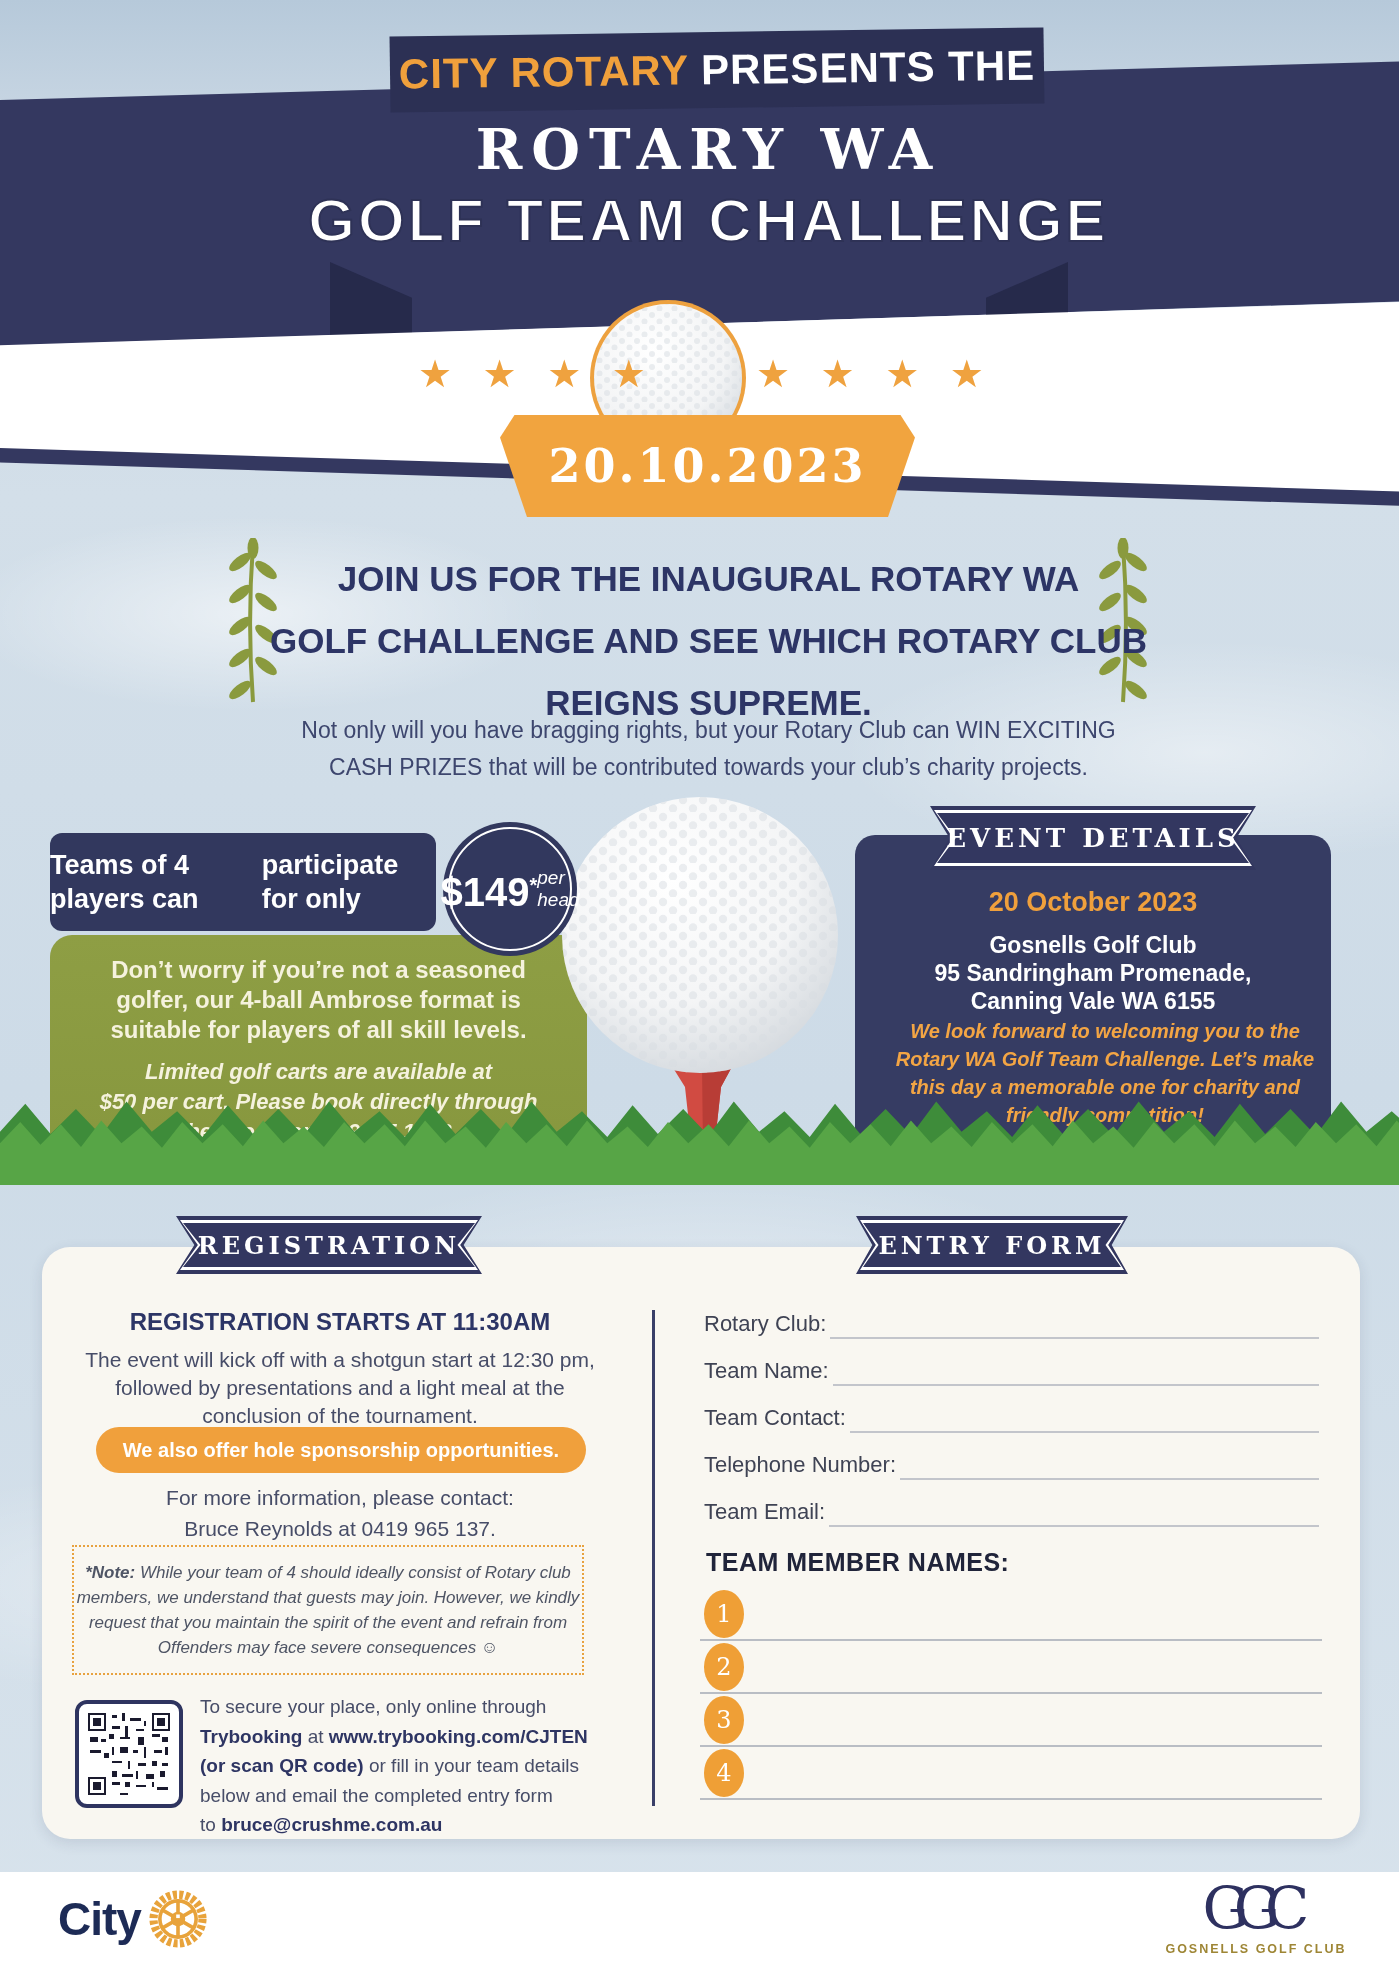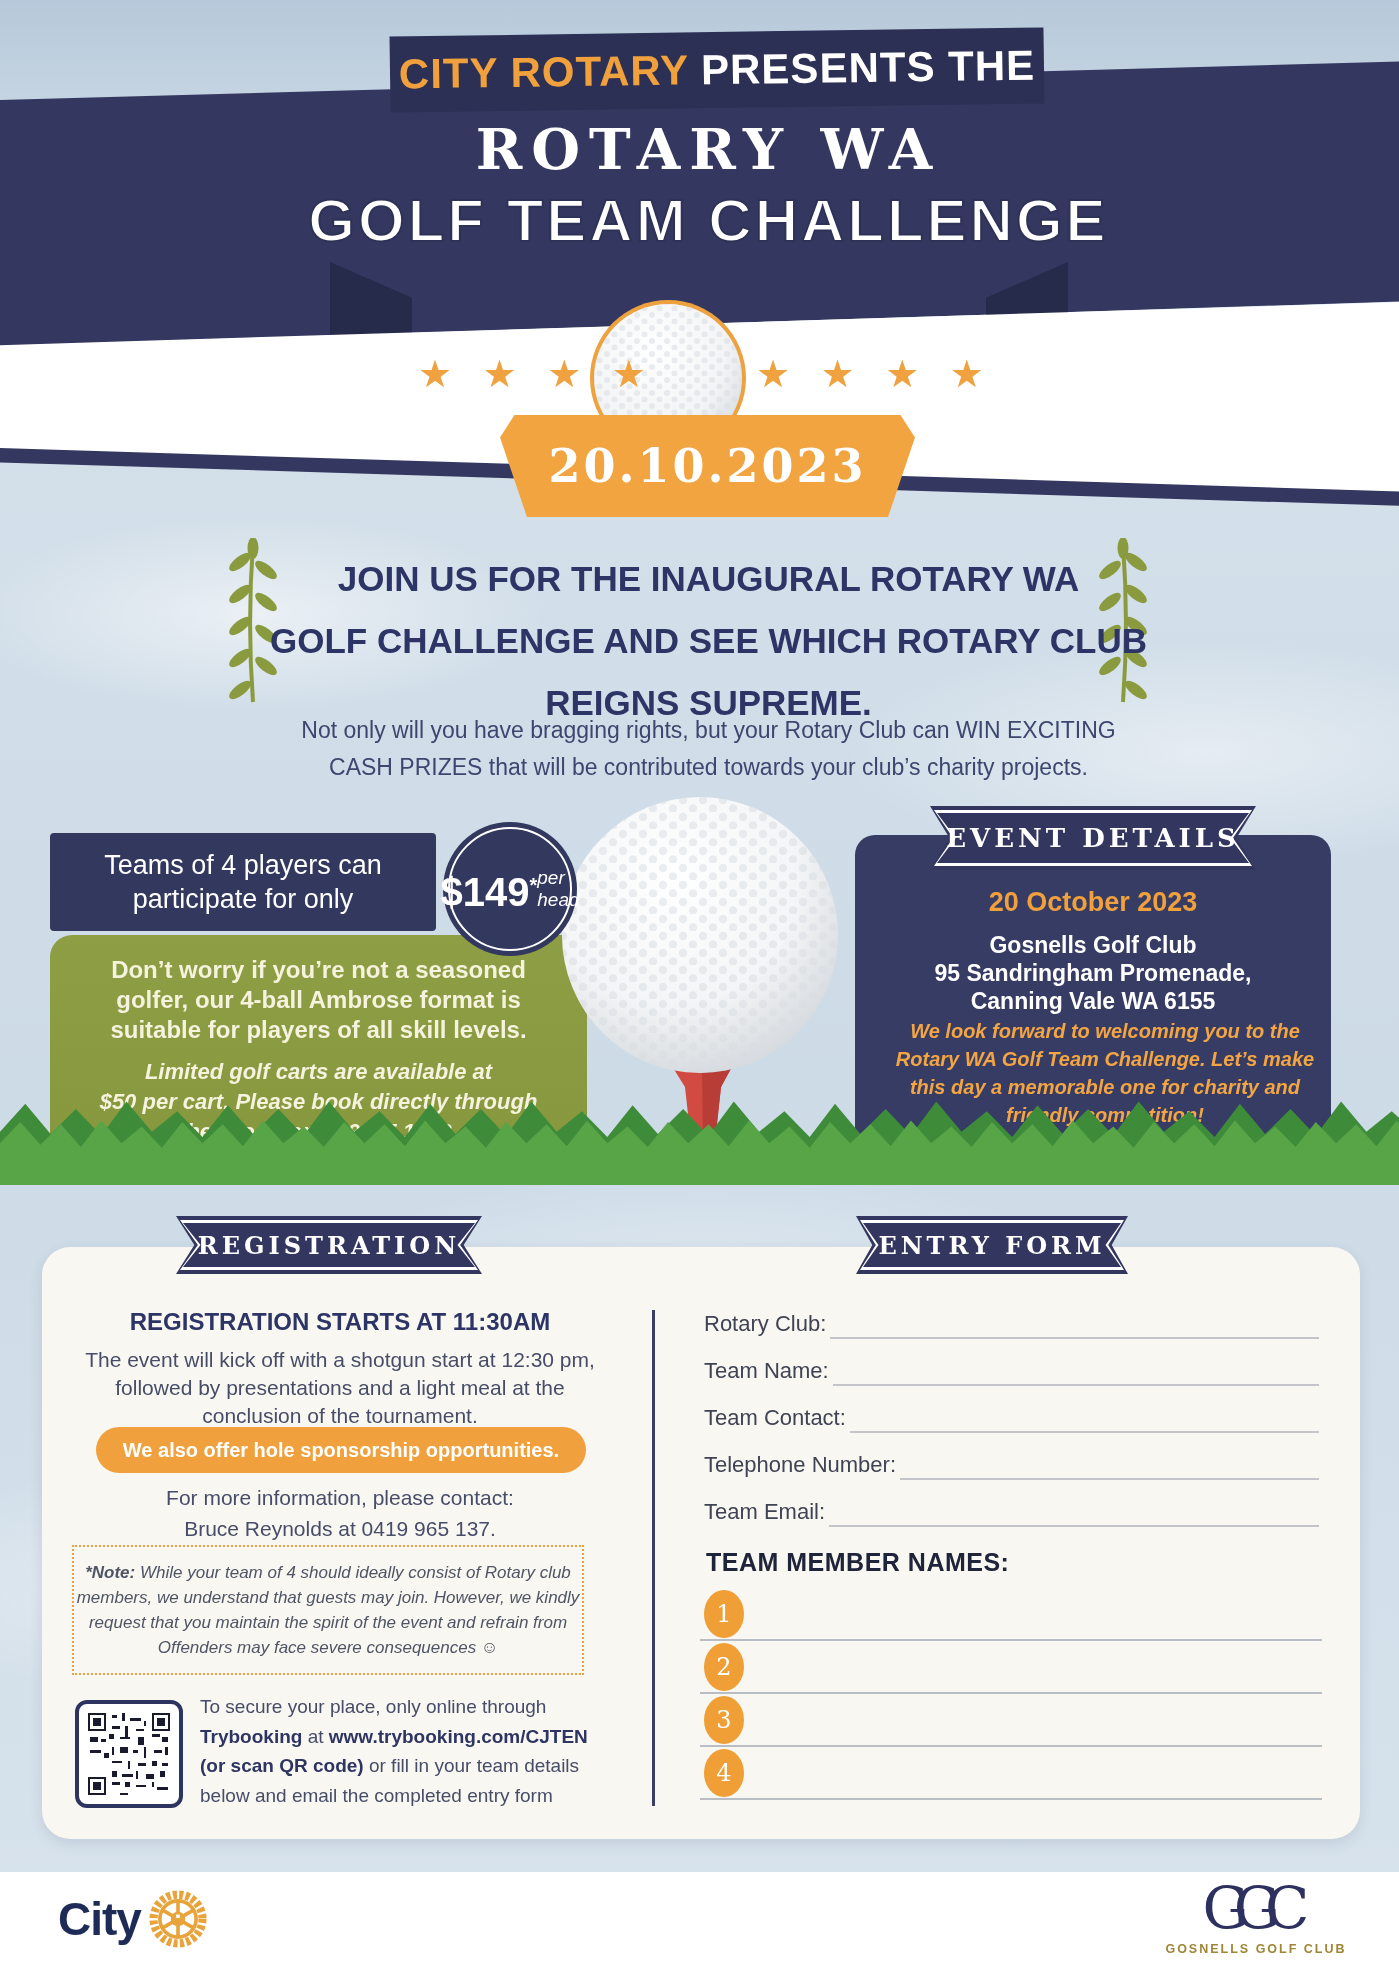--- a/index.html
+++ b/index.html
@@ -34,23 +34,23 @@
      clip-path:polygon(0 22%,3.5% 0,96.5% 0,100% 22%,93.5% 100%,6.5% 100%);
      display:flex;align-items:center;justify-content:center;color:#fff;
      font-family:"DejaVu Serif",serif;font-weight:bold;font-size:46px;letter-spacing:3px;}
   
   .laurel{z-index:2;}
   .intro-heading{left:0;top:548px;width:100%;text-align:center;z-index:2;color:#2d3566;
      font-weight:bold;font-size:35px;line-height:62px;}
   .intro-body{left:0;top:712px;width:100%;text-align:center;z-index:2;color:#3d466e;
      font-size:23px;line-height:37px;}
   
-  .teams-box{left:50px;top:833px;width:386px;height:98px;background:#32385e;border-radius:4px;z-index:2;
-     display:flex;flex-direction:column;align-items:center;justify-content:center;
-     color:#fff;font-weight:normal;font-size:27px;line-height:34px;}
+  .teams-box{left:50px;top:833px;width:386px;height:98px;background:#32385e;border-radius:12px;z-index:2;
+     display:flex;flex-direction:row;align-items:center;justify-content:center;
+     color:#fff;font-weight:bold;font-size:27px;line-height:34px;}
   .price-circle{left:443px;top:822px;width:134px;height:134px;background:#32385e;border-radius:50%;z-index:3;
      display:flex;align-items:center;justify-content:center;color:#fff;}
   .price-circle::after{content:"";position:absolute;inset:5px;border:2px solid #fff;border-radius:50%;}
   .price-main{font-size:40px;font-weight:bold;line-height:38px;}
   .price-main sup{font-size:20px;}
   .price-unit{font-style:italic;font-size:19px;}
   .green-box{left:50px;top:935px;width:537px;height:228px;border-radius:22px;z-index:2;
      background:linear-gradient(180deg,#8e9e44 0%,#87973e 100%);
      color:#f5f2dd;text-align:center;padding-top:20px;box-sizing:border-box;}
   .green-box .l{font-size:24px;font-weight:bold;line-height:30px;}
@@ -350,20 +350,23 @@
 
   <div class="abs booking">
     <div>To secure your place, only online through</div>
     <div>
       <span class="b">Trybooking</span><span> at </span><span class="b">www.trybooking.com/CJTEN</span>
     </div>
     <div>
       <span class="b">(or scan QR code)</span><span> or fill in your team details</span>
     </div>
     <div>below and email the completed entry form</div>
+    <div>
+      <span>to </span><span class="b">bruce@crushme.com.au</span>
+    </div>
   </div>
 
   <div class="abs divider"></div>
 
   <div class="abs field-row" style="top:1305px;">
     <span class="lbl">Rotary Club:</span>
       <span class="line"></span>
   </div>
   <div class="abs field-row" style="top:1352px;">
     <span class="lbl">Team Name:</span>

